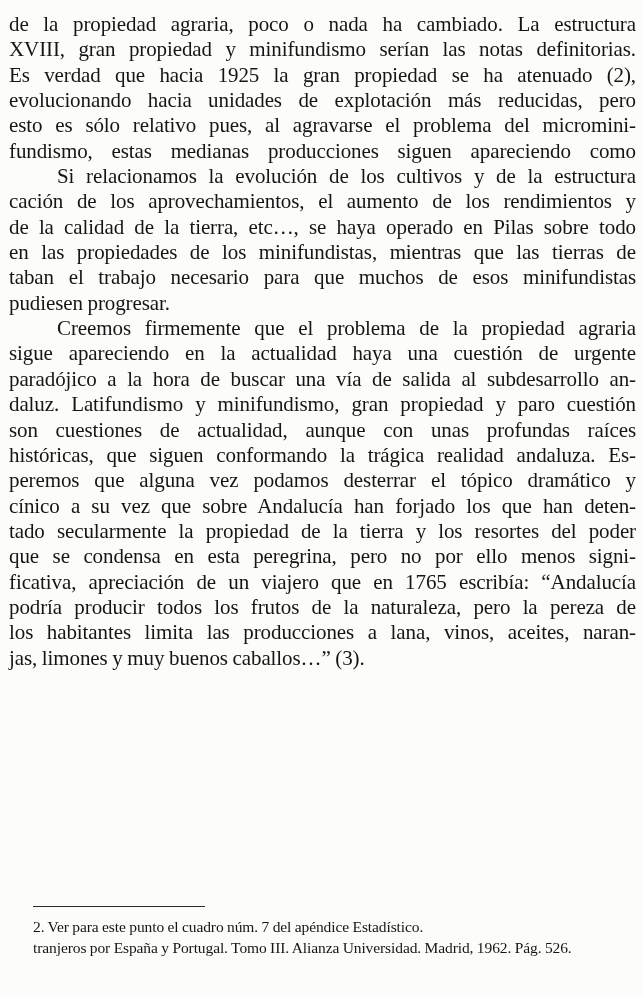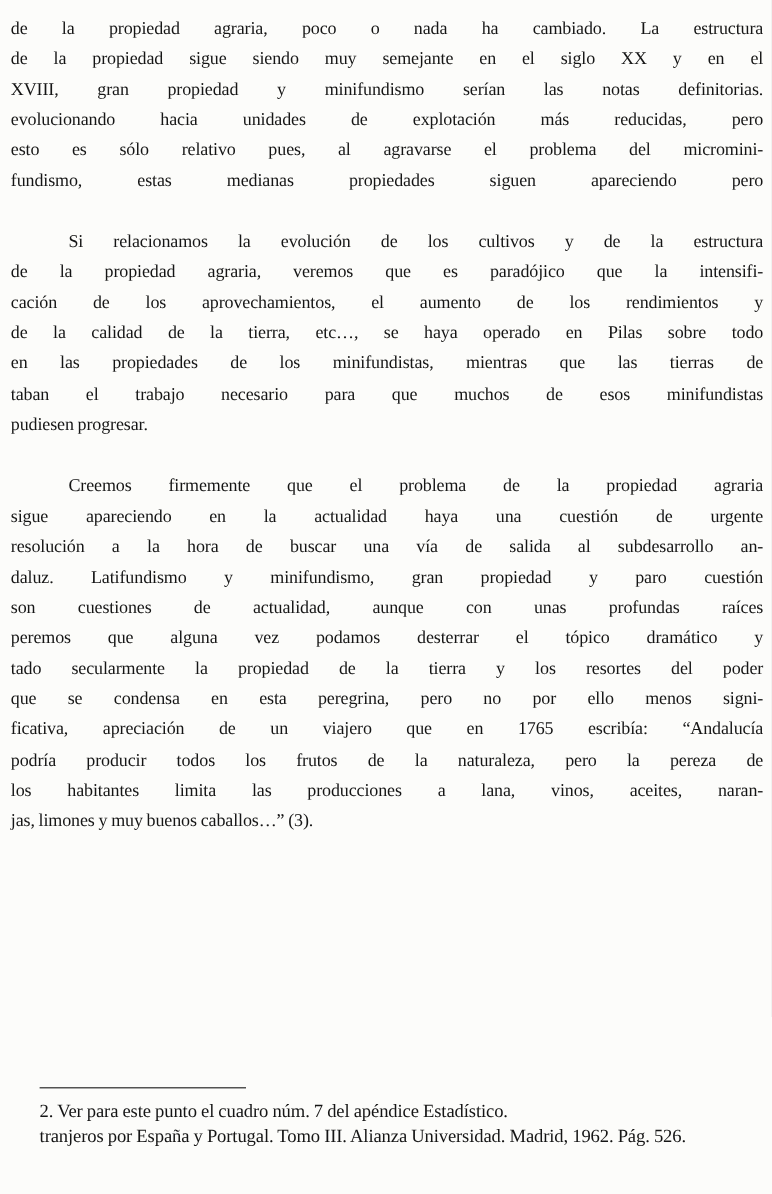--- a/index.html
+++ b/index.html
@@ -18,34 +18,34 @@
     overflow: hidden;
   }
   .body-text {
     position: absolute;
     top: 12px;
     left: 9px;
     width: 627px;
   }
   .paragraph { margin: 0; padding: 0; }
   .line {
-    font-size: 15px;
+    font-size: 21px;
     line-height: 25.35px;
     letter-spacing: -0.1px;
     word-spacing: -0.5px;
     white-space: normal;
     text-align: justify;
     text-align-last: justify;
     -moz-text-align-last: justify;
   }
   .line.para-last {
     text-align-last: left;
     -moz-text-align-last: left;
   }
-  .line.first-indent { text-indent: 48px; margin-top: 26px; }
+  .line.first-indent { text-indent: 48px; }
   .footer {
     position: absolute;
     left: 9px;
     top: 906px;
     width: 627px;
     margin-left: 24px;
   }
   .footnote-rule {
     width: 172px;
     height: 0;
@@ -59,42 +59,43 @@
     word-spacing: -0.3px;
   }
 </style>
 </head>
 <body>
 
 <div class="page" style="background: rgb(252, 252, 250); color: rgb(21, 21, 21);">
   <div class="body-text">
       <div class="paragraph">
         <div class="line">de la propiedad agraria, poco o nada ha cambiado. La estructura</div>
-        <div class="line">de la propiedad sigue siendo muy semejante en el siglo XX y en el</div>
         <div class="line">XVIII, gran propiedad y minifundismo serían las notas definitorias.</div>
+        <div class="line">Es verdad que hacia 1925 la gran propiedad se ha atenuado (2),</div>
         <div class="line">evolucionando hacia unidades de explotación más reducidas, pero</div>
         <div class="line">esto es sólo relativo pues, al agravarse el problema del micromini-</div>
-        <div class="line">fundismo, estas medianas propiedades siguen apareciendo pero</div>
+        <div class="line">fundismo, estas medianas producciones siguen apareciendo como</div>
       </div>
       <div class="paragraph">
         <div class="line first-indent">Si relacionamos la evolución de los cultivos y de la estructura</div>
-        <div class="line">de la propiedad agraria, veremos que es paradójico que la intensifi-</div>
         <div class="line">cación de los aprovechamientos, el aumento de los rendimientos y</div>
         <div class="line">de la calidad de la tierra, etc…, se haya operado en Pilas sobre todo</div>
         <div class="line">en las propiedades de los minifundistas, mientras que las tierras de</div>
         <div class="line">taban el trabajo necesario para que muchos de esos minifundistas</div>
         <div class="line para-last">pudiesen progresar.</div>
       </div>
       <div class="paragraph">
         <div class="line first-indent">Creemos firmemente que el problema de la propiedad agraria</div>
         <div class="line">sigue apareciendo en la actualidad haya una cuestión de urgente</div>
-        <div class="line">resolución a la hora de buscar una vía de salida al subdesarrollo an-</div>
+        <div class="line">paradójico a la hora de buscar una vía de salida al subdesarrollo an-</div>
         <div class="line">daluz. Latifundismo y minifundismo, gran propiedad y paro cuestión</div>
         <div class="line">son cuestiones de actualidad, aunque con unas profundas raíces</div>
+        <div class="line">históricas, que siguen conformando la trágica realidad andaluza. Es-</div>
         <div class="line">peremos que alguna vez podamos desterrar el tópico dramático y</div>
+        <div class="line">cínico a su vez que sobre Andalucía han forjado los que han deten-</div>
         <div class="line">tado secularmente la propiedad de la tierra y los resortes del poder</div>
         <div class="line">que se condensa en esta peregrina, pero no por ello menos signi-</div>
         <div class="line">ficativa, apreciación de un viajero que en 1765 escribía: “Andalucía</div>
         <div class="line">podría producir todos los frutos de la naturaleza, pero la pereza de</div>
         <div class="line">los habitantes limita las producciones a lana, vinos, aceites, naran-</div>
         <div class="line para-last">jas, limones y muy buenos caballos…” (3).</div>
       </div>
     </div>
   <div class="footer">
     <div class="footnote-rule"></div>

